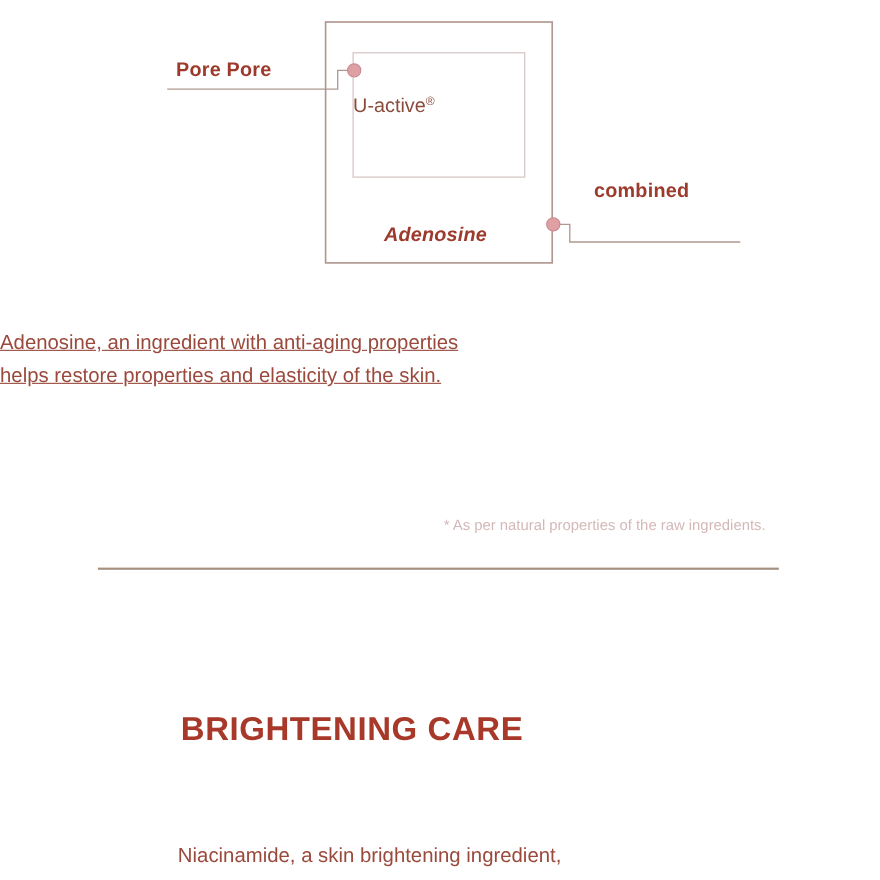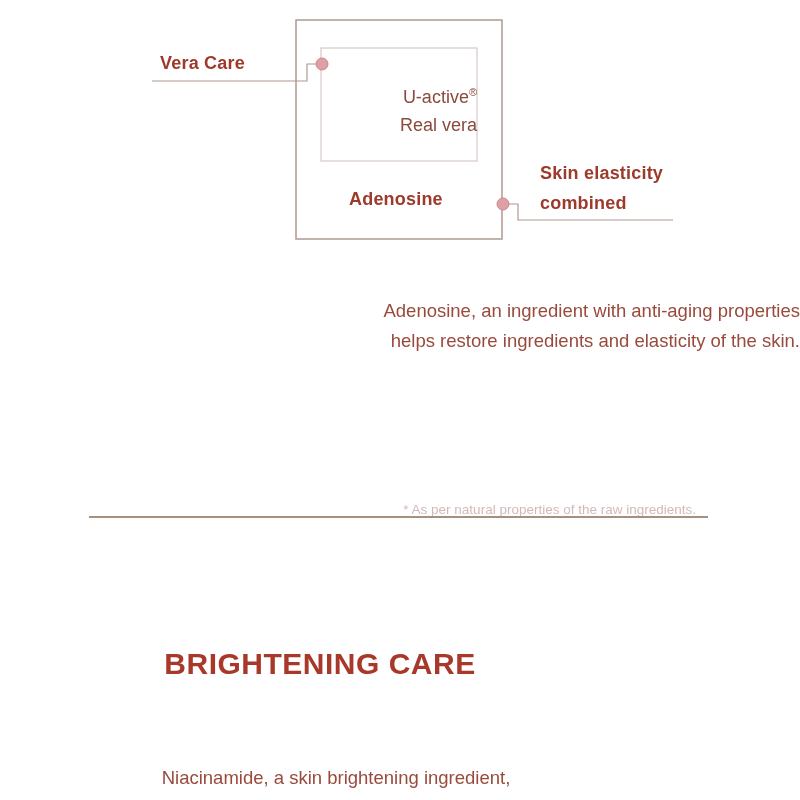--- a/index.html
+++ b/index.html
@@ -1,25 +1,25 @@
 <!DOCTYPE html>
 <html><head>
 <meta charset="utf-8">
 <style>
   html, body { margin: 0; padding: 0; background: #ffffff; }
   body { width: 800px; height: 800px; position: relative; overflow: hidden;
          font-family: "Liberation Sans", "DejaVu Sans", sans-serif; }
   .abs { position: absolute; }
   .diagram-svg { position: absolute; left: 0; top: 0; width: 800px; height: 260px; }
   .label-bold { color: #9c3a2c; font-weight: bold; font-size: 18px; letter-spacing: 0.2px; }
-  .inner-text { color: #8a4a3c; font-size: 18px; text-align: right; width: 156px; line-height: 28px; }
+  .inner-text { color: #8a4a3c; font-size: 18px; text-align: left; width: 156px; line-height: 28px; }
   .inner-text sup { font-size: 11px; vertical-align: 7px; }
-  .body-para { color: #9a4a3c; font-size: 18.5px; line-height: 30px; text-align: right;
-               width: 800px; left: 0; }
-  .footnote { color: #d4b8b8; font-size: 13.5px; text-align: right; right: 104px; top: 470px; margin-top: 32px; }
+  .body-para { color: #9a4a3c; font-size: 18.5px; line-height: 30px; text-align: left;
+               width: 800px; left: 0; text-decoration: underline; }
+  .footnote { color: #d4b8b8; font-size: 13.5px; text-align: right; right: 104px; top: 470px; }
   .divider { left: 89px; top: 516px; width: 619px; height: 1.5px; background: #a59080; }
   .heading { color: #a8392a; font-weight: bold; font-size: 30px; line-height: 38px;
              text-align: center; width: 640px; left: 0; top: 645px; letter-spacing: 0.5px; }
   .sub-para { color: #9a4a3c; font-size: 18.5px; line-height: 30px; text-align: center;
               width: 672px; left: 0; top: 763px; }
 </style>
 </head>
 <body>
 
 <svg class="diagram-svg" viewBox="0 0 800 260">
@@ -28,37 +28,35 @@
 
   <rect x="321" y="48" width="156" height="113" fill="none" stroke="#d8c8c8" stroke-width="1.2"></rect>
 
   <polyline points="152,81 307,81 307,64 322,64" fill="none" stroke="#b09890" stroke-width="1.2"></polyline>
   <circle cx="322" cy="64" r="6" fill="#dfa0a4" stroke="#c88890" stroke-width="1"></circle>
 
   <polyline points="503,204 518,204 518,220 673,220" fill="none" stroke="#b09890" stroke-width="1.2"></polyline>
   <circle cx="503" cy="204" r="6" fill="#dfa0a4" stroke="#c88890" stroke-width="1"></circle>
 </svg>
 
-<div class="abs label-bold" style="left:160px; top:53px;">Vera Care</div>
+<div class="abs label-bold" style="left:160px; top:53px;">Pore Pore</div>
 
 <div class="abs inner-text" style="left:321px; top:78px;">
   <div><span>U-active</span><sup>®</sup></div>
-  <div>Real vera</div>
 </div>
 
-<div class="abs label-bold" style="left:349px; top:189px;">Adenosine</div>
+<div class="abs label-bold" style="left:349px; top:203px;font-style:italic;">Adenosine</div>
 
 <div class="abs label-bold" style="left:540px; top:158px; line-height:30px;">
-  <div>Skin elasticity</div>
   <div>combined</div>
 </div>
 
 <div class="abs body-para" style="top:296px;">
   <div>Adenosine, an ingredient with anti-aging properties</div>
-  <div>helps restore ingredients and elasticity of the skin.</div>
+  <div>helps restore properties and elasticity of the skin.</div>
 </div>
 
 <div class="abs footnote">* As per natural properties of the raw ingredients.</div>
 
 <div class="abs divider"></div>
 
 <div class="abs heading">
   <div>BRIGHTENING CARE</div>
 </div>
 

